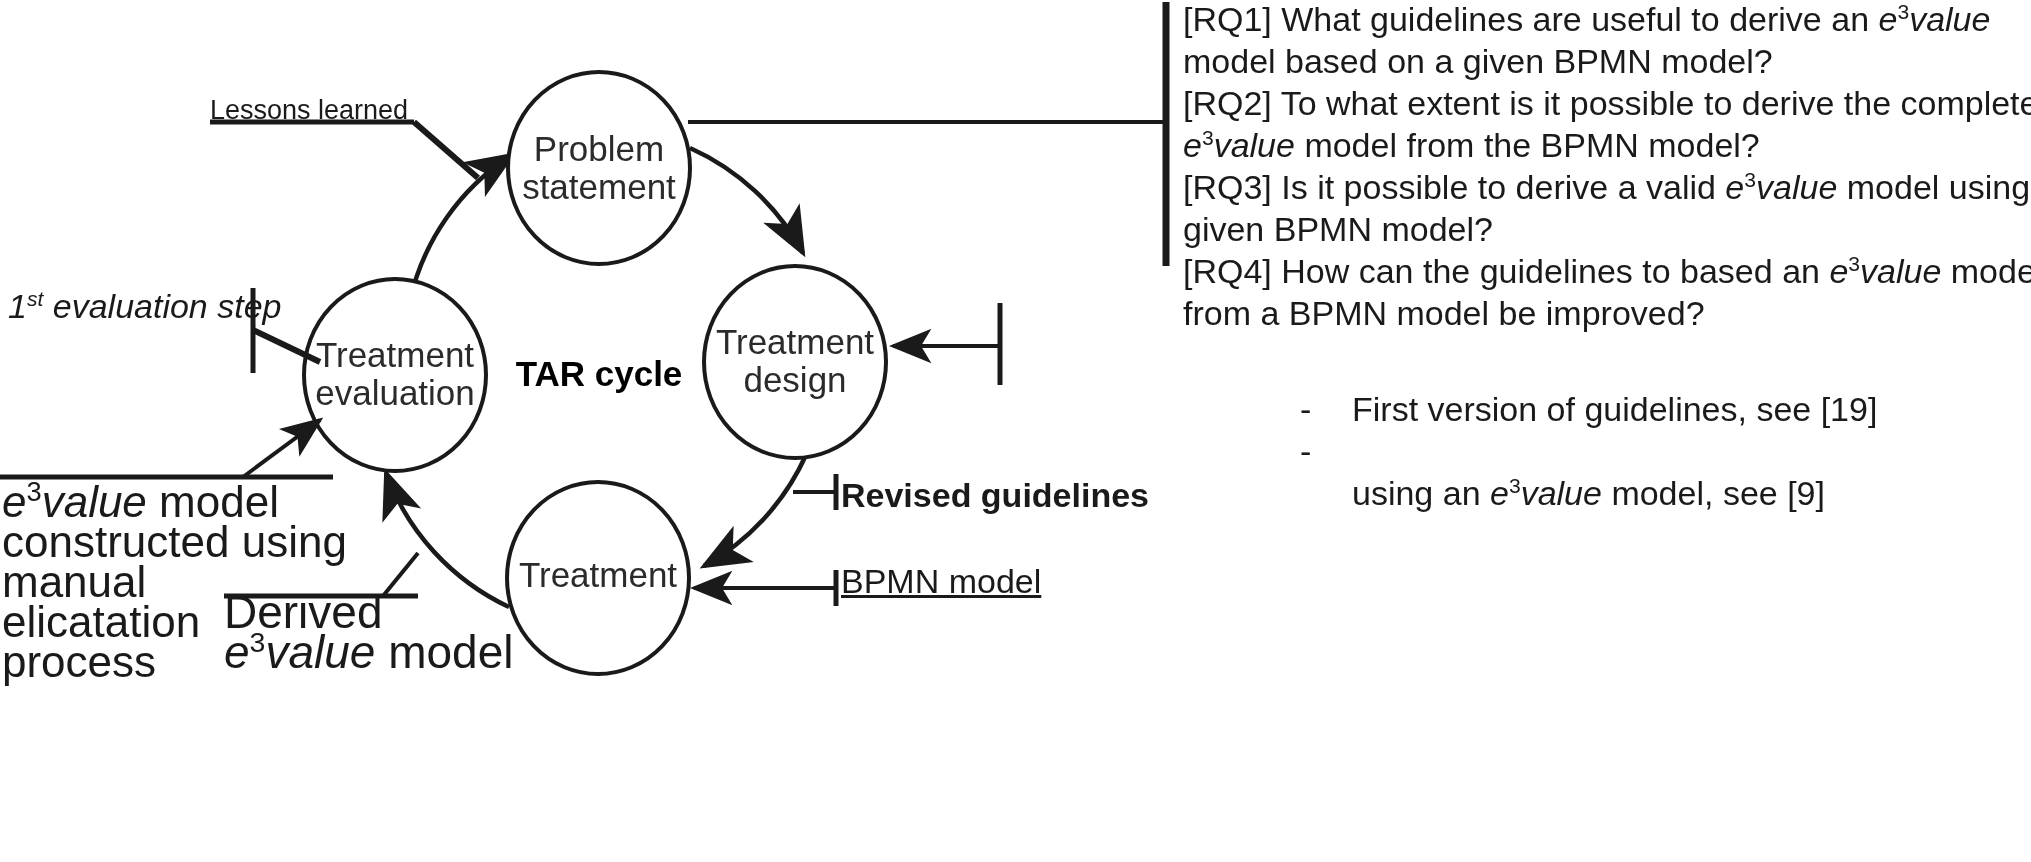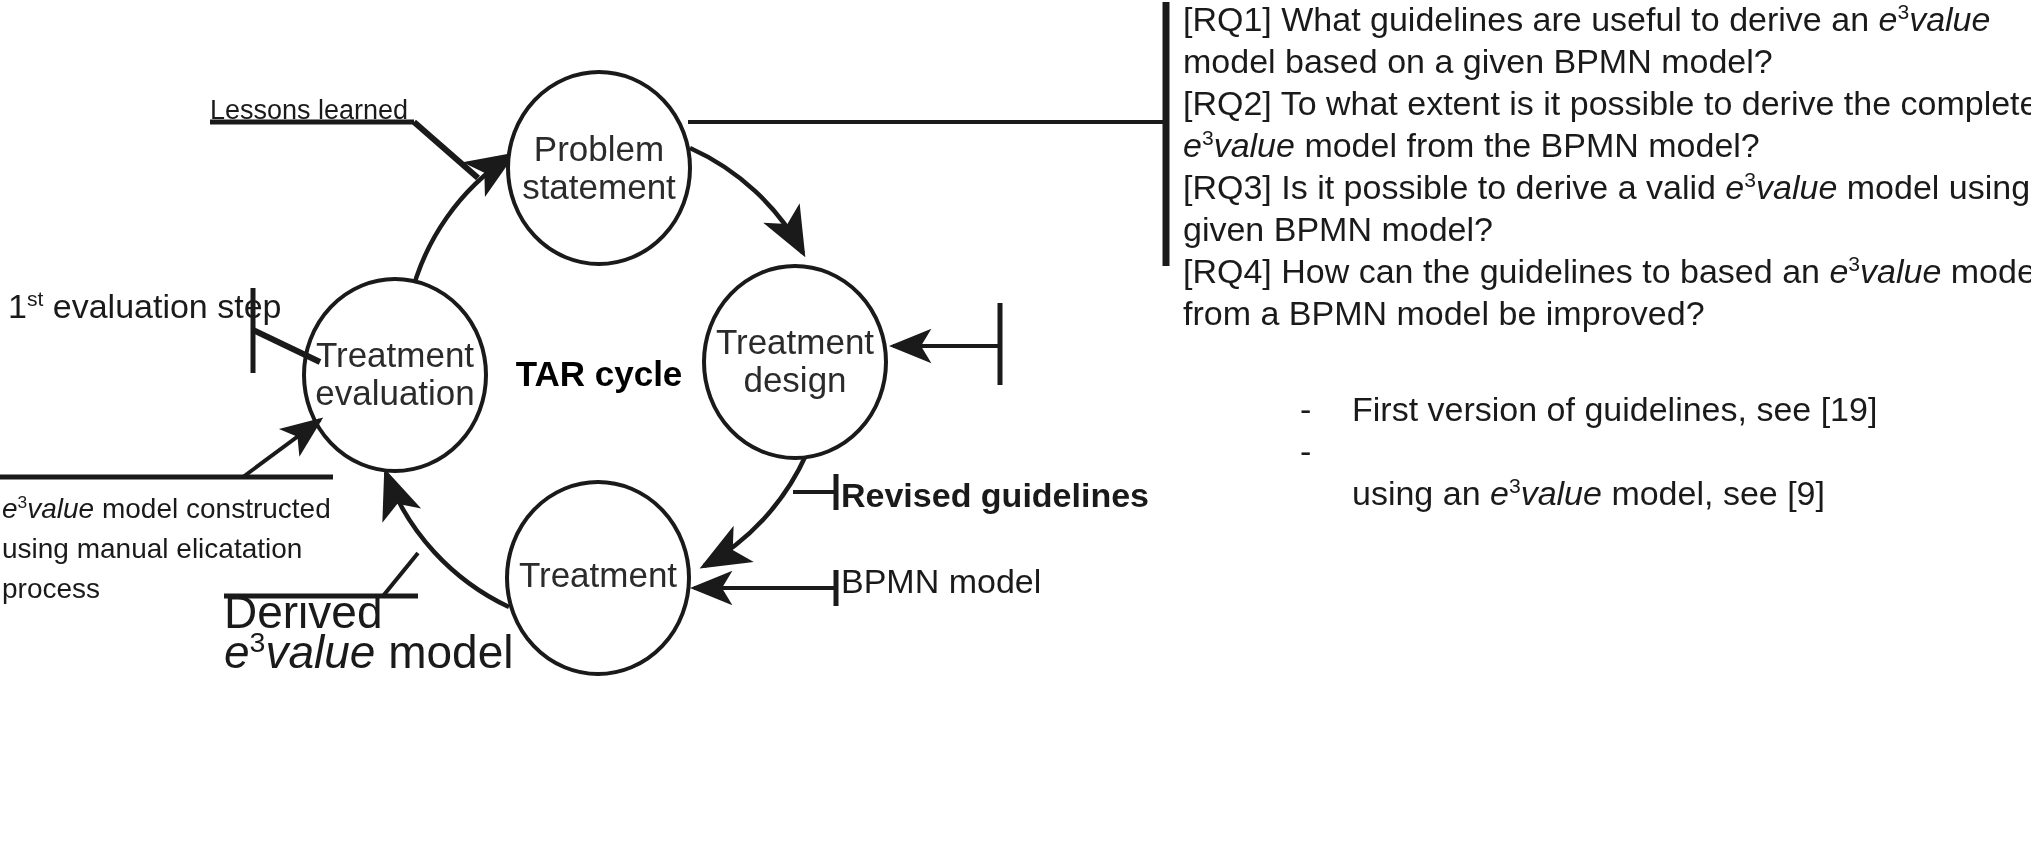--- a/index.html
+++ b/index.html
@@ -31,36 +31,36 @@
   #rq-block{left:1183px;top:-2px;width:900px;font-size:34px;line-height:42px;}
   #rq-block .rq-line{white-space:nowrap;}
 
   
   #guide-block{left:1300px;top:388px;width:740px;font-size:34px;line-height:42px;}
   #guide-block .g-row{display:flex;white-space:nowrap;}
   #guide-block .g-dash{width:52px;flex:0 0 52px;}
   #guide-block .g-body{white-space:nowrap;}
 
   
-  #eval-steps{left:8px;top:283px;font-size:34px;line-height:46px;}
+  #eval-steps{left:8px;top:283px;font-size:34px;line-height:46px;font-style:italic;}
   #eval-steps .row{white-space:nowrap;}
 
   
-  #manual-block{left:2px;top:482px;width:350px;font-size:28px;line-height:40px;white-space:normal;margin-top:7px;}
+  #manual-block{left:2px;top:482px;width:350px;font-size:44px;line-height:40px;white-space:normal;}
 
   
   #derived-block{left:224px;top:592px;width:300px;font-size:46px;line-height:40px;white-space:normal;}
 
   
   #lessons-learned{left:210px;top:90px;font-size:27px;}
 
   
   #revised-guidelines{left:841px;top:475px;font-size:34px;font-weight:bold;}
   
-  #bpmn-model{left:841px;top:561px;font-size:34px;}
+  #bpmn-model{left:841px;top:561px;font-size:34px;text-decoration:underline;}
 </style>
 </head>
 <body>
 
 <div id="stage">
 
   <svg id="diagram" viewBox="0 0 2031 862">
     <defs>
       <marker id="ah" markerWidth="13" markerHeight="13" refX="10.5" refY="5.2" orient="auto" markerUnits="strokeWidth">
         <path d="M0.4,0.6 L11.6,5.2 L0.4,9.8 L3.2,5.2 Z" fill="#1a1a1a"></path>

